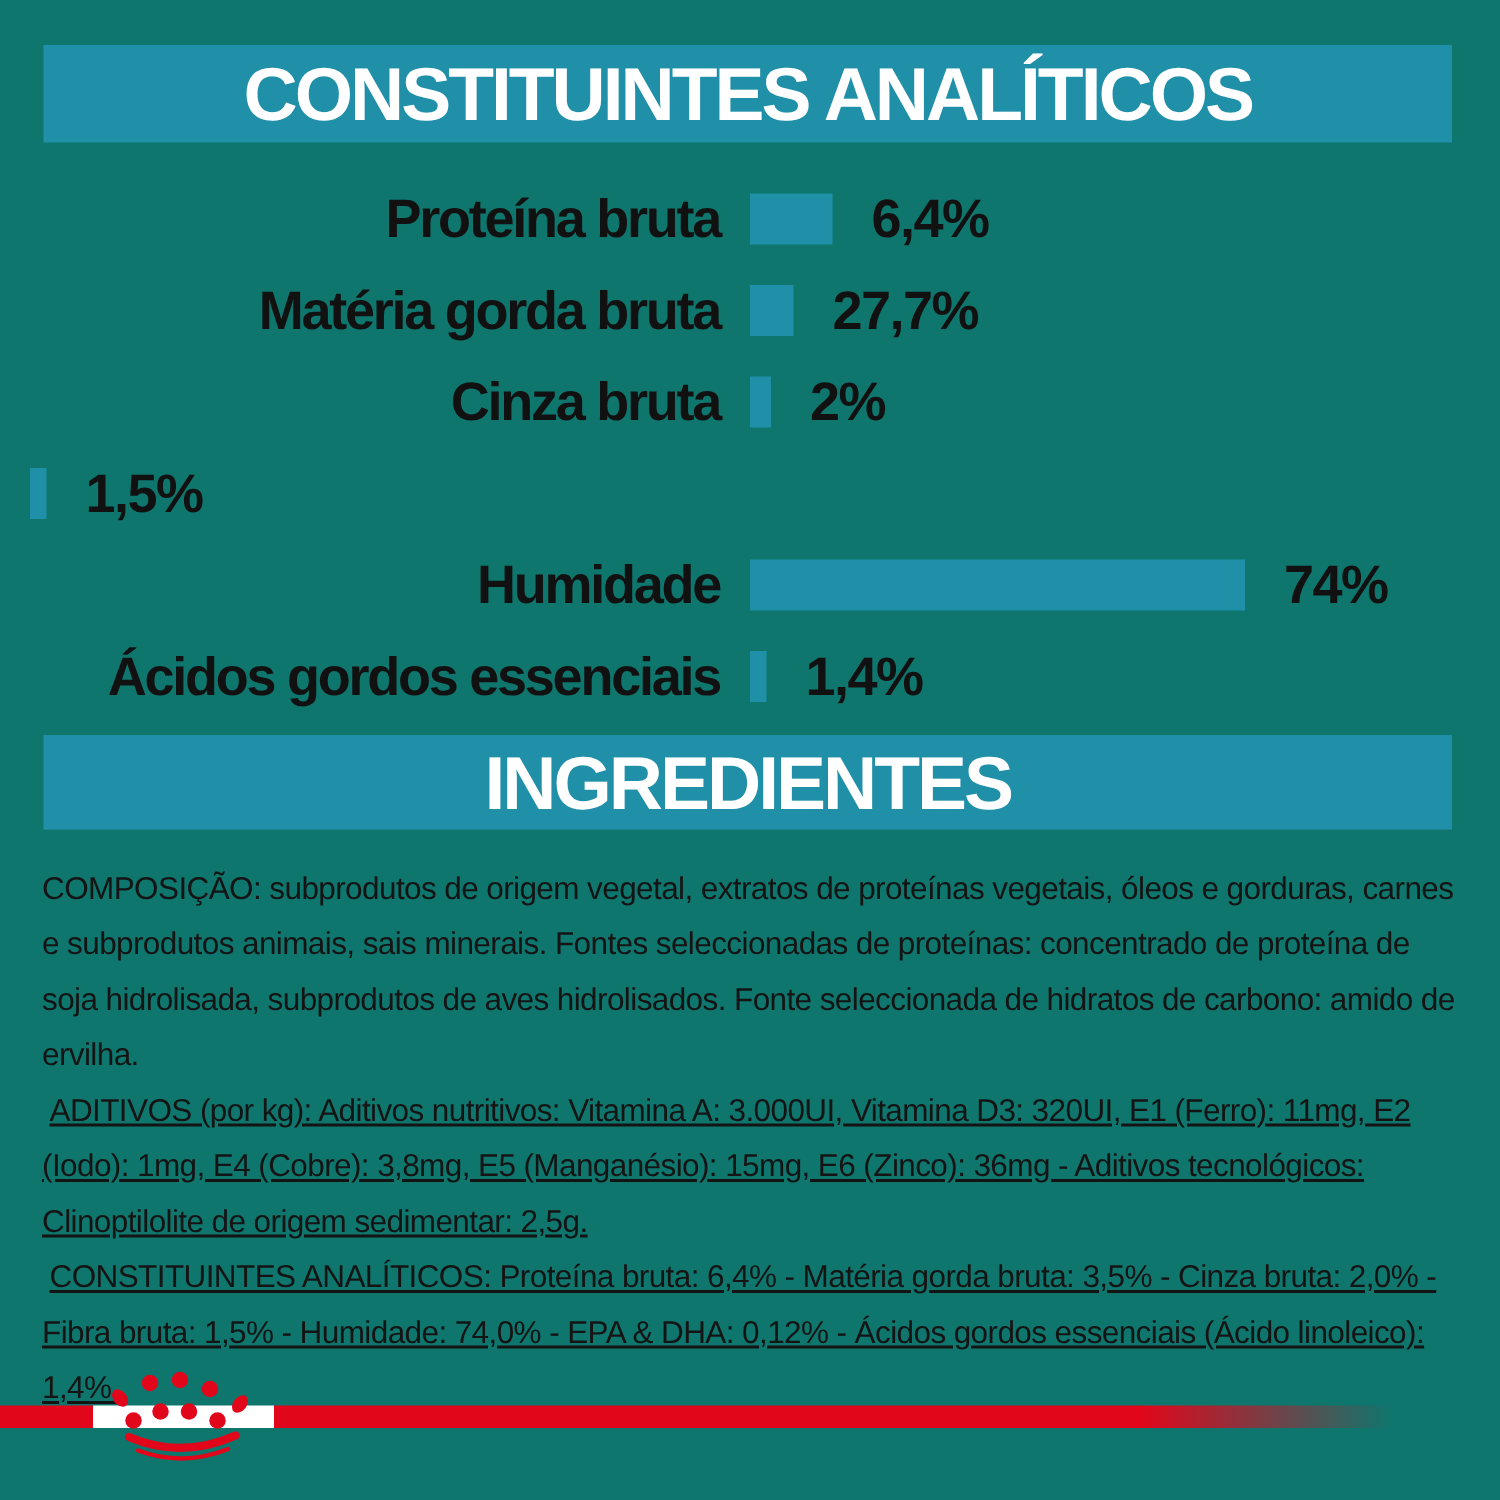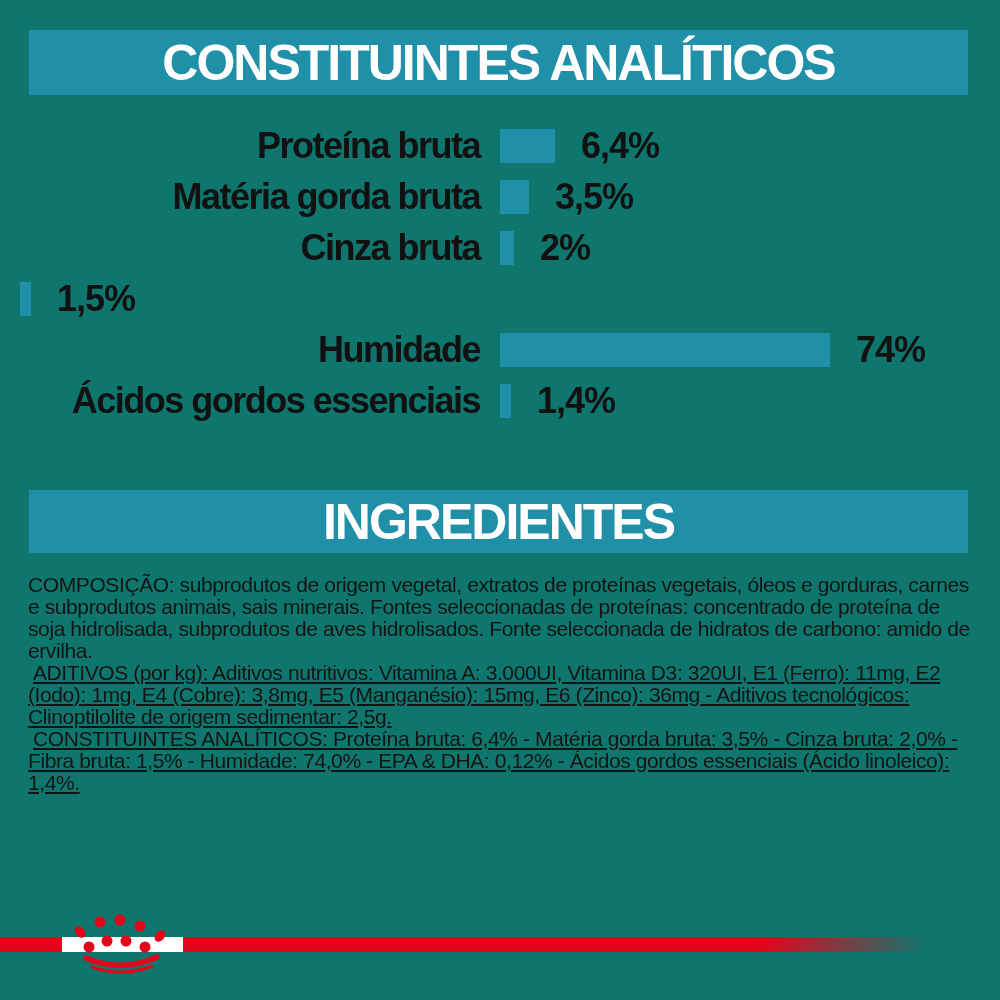--- a/index.html
+++ b/index.html
@@ -30,21 +30,21 @@
   #banner-analytical { top: 30px; }
   #banner-ingredients { top: 490px; height: 63px; }
 
   .chart {
     position: absolute;
     top: 126px;
     left: 0;
     width: 1000px;
     display: flex;
     flex-direction: column;
-    gap: 11px;
+    gap: 21px;
   }
   .chart-row {
     display: flex;
     align-items: center;
     height: 40px;
   }
   .row-label {
     width: 480px;
     text-align: right;
     font-weight: bold;
@@ -64,21 +64,21 @@
     letter-spacing: -1px;
     white-space: nowrap;
   }
 
   .ingredients-text {
     position: absolute;
     top: 574px;
     left: 28px;
     width: 950px;
     font-size: 21px;
-    line-height: 22px;
+    line-height: 37px;
     letter-spacing: -0.4px;
     color: #141414;
   }
   .ingredients-text p { margin: 0; }
   .indented { text-indent: 5px; text-decoration: underline; }
 
   .stripe {
     position: absolute;
     top: 937px;
     left: 0;
@@ -104,21 +104,21 @@
 
   <div class="chart">
     <div class="chart-row">
       <div class="row-label">Proteína bruta</div>
       <div class="bar" style="width: 55px; background: rgb(32, 144, 169);"></div>
       <div class="row-value">6,4%</div>
     </div>
     <div class="chart-row">
       <div class="row-label">Matéria gorda bruta</div>
       <div class="bar" style="width: 29px; background: rgb(32, 144, 169);"></div>
-      <div class="row-value">3,5%</div>
+      <div class="row-value">27,7%</div>
     </div>
     <div class="chart-row">
       <div class="row-label">Cinza bruta</div>
       <div class="bar" style="width: 14px; background: rgb(32, 144, 169);"></div>
       <div class="row-value">2%</div>
     </div>
     <div class="chart-row">
       <div class="bar" style="width: 11px; background: rgb(32, 144, 169);"></div>
       <div class="row-value">1,5%</div>
     </div>

